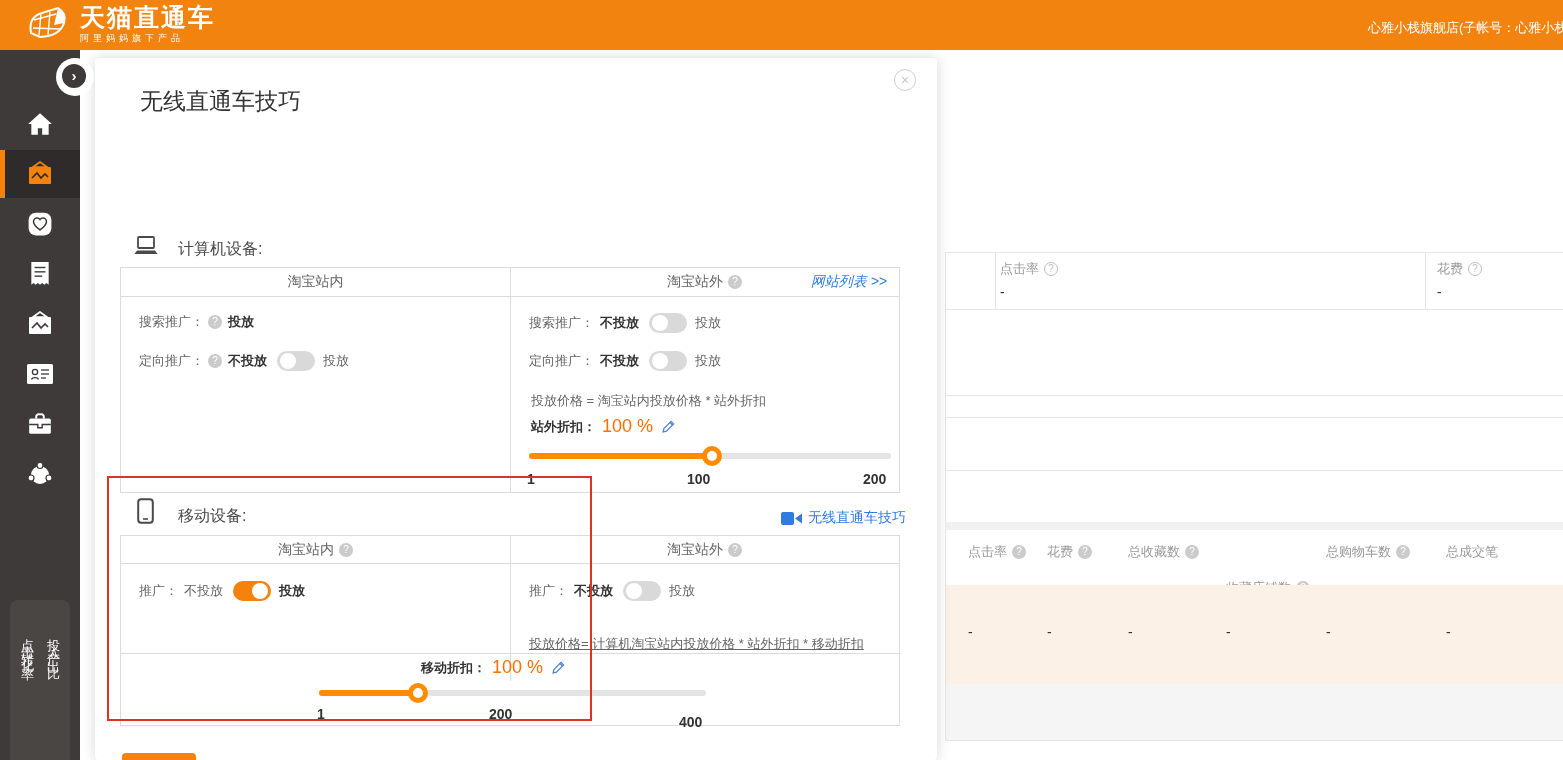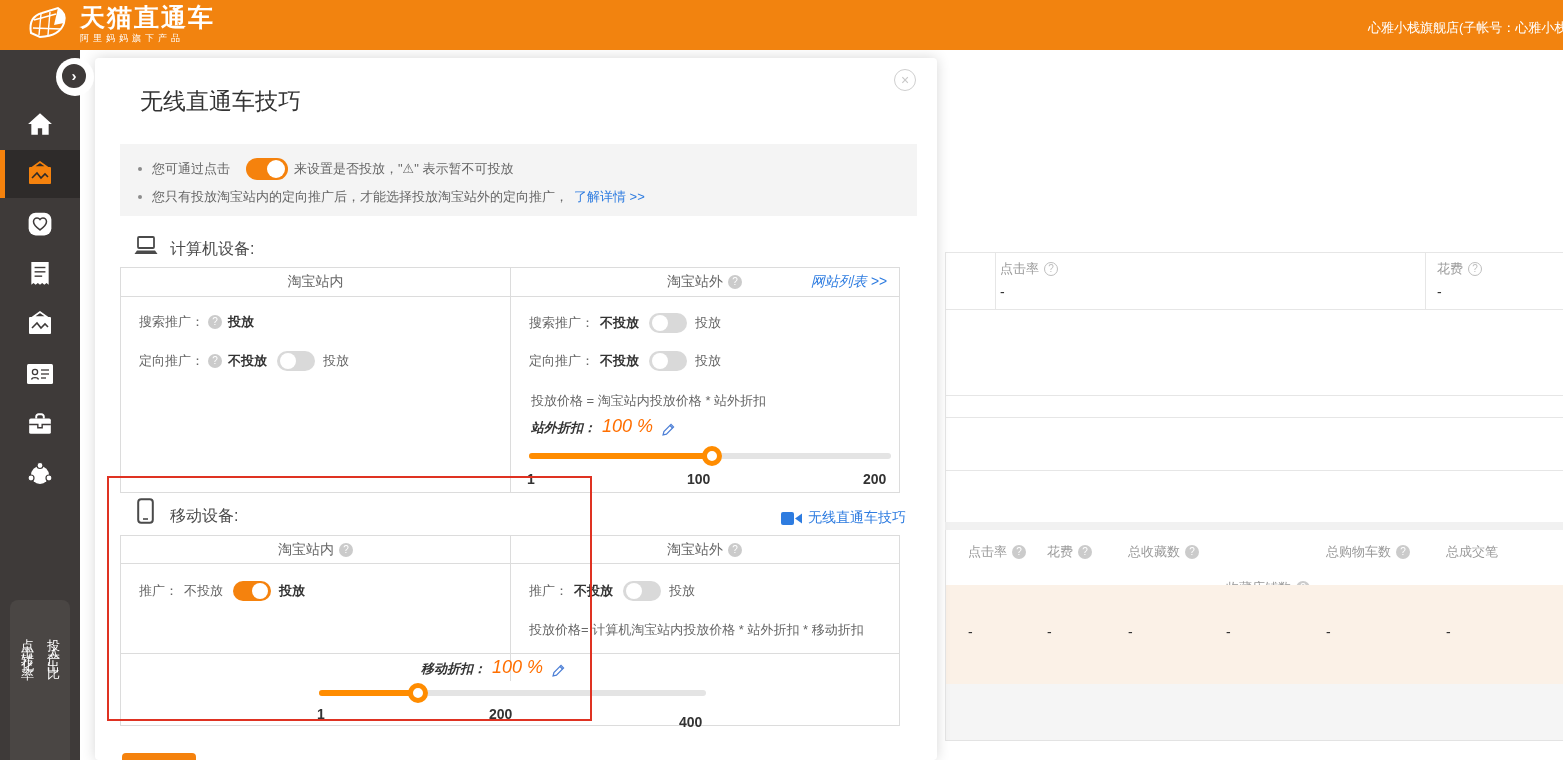--- a/index.html
+++ b/index.html
@@ -45,21 +45,21 @@
   #modal { left:95px; top:58px; width:842px; height:702px; background:#fff; border-radius:4px;
     box-shadow:0 0 14px rgba(0,0,0,.16); z-index:5; overflow:hidden; }
   .close-btn { left:799px; top:11px; width:22px; height:22px; border-radius:50%; border:1px solid #CFCFCF;
     color:#C7C7C7; font-size:14px; line-height:20px; text-align:center; cursor:pointer; }
   .m-title { left:45px; top:28px; font-size:23px; color:#333; }
   .notice { left:25px; top:86px; width:797px; height:72px; background:#F4F4F4; font-size:13px; color:#666; }
   .notice-line { position:absolute; left:18px; display:flex; align-items:center; gap:6px; }
   .bullet { width:4px; height:4px; border-radius:50%; background:#8C8C8C; margin-right:4px; }
   a.lnk { color:#2E7CE0; text-decoration:none; cursor:pointer; font-size:13px; }
 
-  .sec-title { font-size:16px; color:#4A4A4A; }
+  .sec-title { font-size:16px; color:#4A4A4A;margin-left:8px; }
 
   .tbl { border:1px solid #DCDCDC; background:#fff; }
   .thead { position:absolute; left:0; top:0; width:778px; border-bottom:1px solid #DCDCDC; display:flex;justify-content:space-between; }
   .th-cell { width:389px; display:flex; align-items:center; justify-content:center; gap:5px;
     font-size:14px; color:#666; position:relative; }
   .vdiv { position:absolute; left:389px; top:0; width:1px; background:#DCDCDC; }
 
   .frow { position:absolute; display:flex; align-items:center; }
   .lbl { font-size:13px; color:#666; }
   .state { font-size:13px; color:#333; font-weight:bold; margin-left:6px; }
@@ -69,21 +69,21 @@
   .formula { position:absolute; font-size:13px; color:#666; }
 
   .toggle { display:inline-block; width:38px; height:20px; border-radius:10px; background:#D9D9D9;
     position:relative; margin-left:10px; cursor:pointer; vertical-align:middle; flex:0 0 auto;}
   .toggle .knob { position:absolute; top:2px; left:3px; width:16px; height:16px; border-radius:50%; background:#fff; }
   .toggle.on { background:#F5820D; }
   .toggle.on .knob { left:auto; right:3px; }
   .toggle.big { width:42px; height:22px; border-radius:11px; }
   .toggle.big .knob { width:18px; height:18px; }
 
-  .disc-line { position:absolute; display:flex; align-items:flex-end;font-style:italic; }
+  .disc-line { position:absolute; display:flex; align-items:center; }
   .disc-lbl { font-size:13px; color:#333; font-weight:bold; }
   .disc-val { font-size:18px; color:#FF6F00; margin:0 8px 0 6px; }
 
   .slider { position:absolute; height:6px; border-radius:3px; background:#E4E4E4; cursor:pointer; }
   .slider .fill { position:absolute; left:0; top:0; height:6px; border-radius:3px; background:#FF8C00; }
   .slider .handle { position:absolute; top:-7px; width:20px; height:20px; border-radius:50%;
     background:#fff; border:5px solid #FF8C00; cursor:grab; }
   .s-lab { position:absolute; font-size:14px; font-weight:bold; color:#333; }
 
   .confirm-btn { left:27px; top:695px; width:74px; height:30px; background:#F5820D; border:none;
@@ -153,35 +153,20 @@
   <div class="abs tbl-v" style="left:1128px;">-</div>
   <div class="abs tbl-v" style="left:1226px;">-</div>
   <div class="abs tbl-v" style="left:1326px;">-</div>
   <div class="abs tbl-v" style="left:1446px;">-</div>
 </div>
 
 <div id="modal" class="abs">
   <div class="abs close-btn">×</div>
   <div class="abs m-title">无线直通车技巧</div>
 
-  <div class="abs notice">
-    <div class="notice-line" style="top:14px;">
-      <span class="bullet"></span>
-      <span>您可通过点击</span>
-      <span class="toggle big on">
-          <span class="knob"></span>
-        </span>
-      <span class="warn-wrap"><span>来设置是否投放，"⚠" 表示暂不可投放</span></span>
-    </div>
-    <div class="notice-line" style="top:44px;">
-      <span class="bullet"></span>
-      <span>您只有投放淘宝站内的定向推广后，才能选择投放淘宝站外的定向推广，</span>
-      <a class="lnk">了解详情 &gt;&gt;</a>
-    </div>
-  </div>
 
   <div class="abs" style="left:38px; top:177px;">
     <svg width="26" height="22" viewBox="0 0 26 22">
       <rect x="5" y="2" width="16" height="11" rx="1" fill="none" stroke="#4A4A4A" stroke-width="1.8"></rect>
       <path d="M1.5 19h23l-2.5-3.5H4z" fill="#4A4A4A"></path>
     </svg>
   </div>
   <div class="abs sec-title" style="left:75px; top:181px;">计算机设备:</div>
 
   <div class="abs tbl" style="left:25px; top:209px; width:780px; height:226px;">
@@ -288,21 +273,21 @@
     </div>
 
     <div class="frow" style="left:408px; top:45px;">
       <span class="lbl">推广：</span>
       <span class="state">不投放</span>
       <span class="toggle">
           <span class="knob"></span>
         </span>
       <span class="on-lbl">投放</span>
     </div>
-    <div class="formula" style="left:408px; top:85px;">投放价格= 计算机淘宝站内投放价格 * 站外折扣 * 移动折扣</div>
+    <div class="formula" style="left:408px; top:99px;text-decoration:underline;">投放价格= 计算机淘宝站内投放价格 * 站外折扣 * 移动折扣</div>
 
     <div style="position:absolute; left:0; top:117px; width:778px; height:72px; border-top:1px solid #DCDCDC;">
       <div class="disc-line" style="left:300px; top:3px;">
         <span class="disc-lbl">移动折扣：</span>
         <span class="disc-val">100 %</span>
         <span>
           <svg width="15" height="15" viewBox="0 0 16 16">
               <path d="M2.2 13.8l.9-3.6 7.6-7.6 2.7 2.7-7.6 7.6z" fill="none" stroke="#4C7FD6" stroke-width="1.3"></path>
               <path d="M9.6 3.7l2.7 2.7" stroke="#4C7FD6" stroke-width="1.3"></path>
             </svg>

